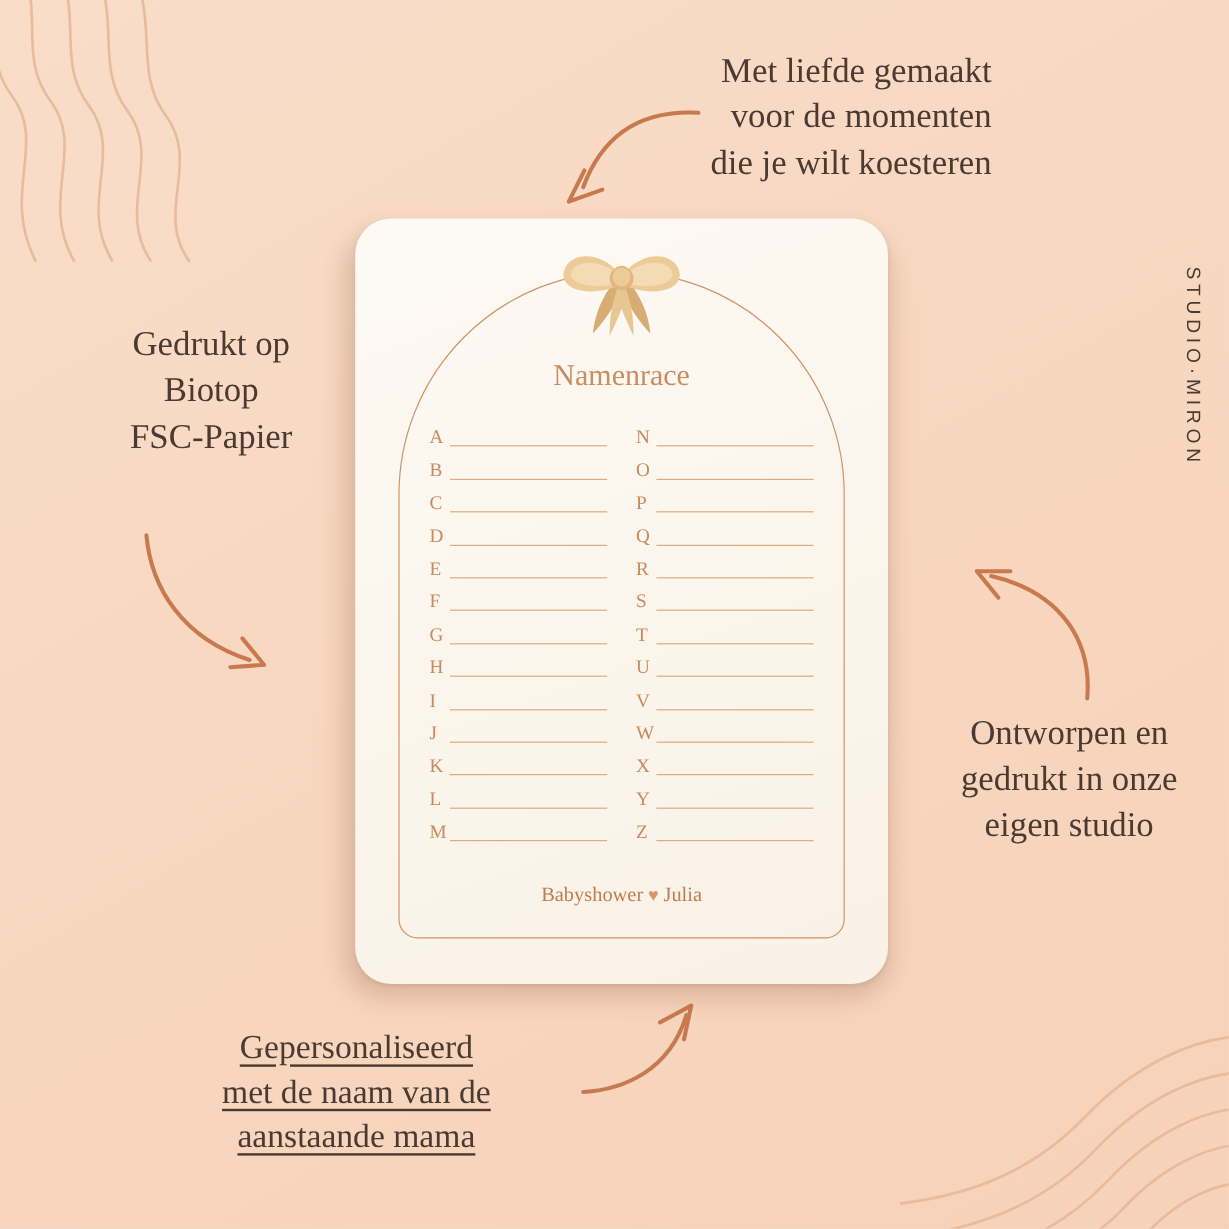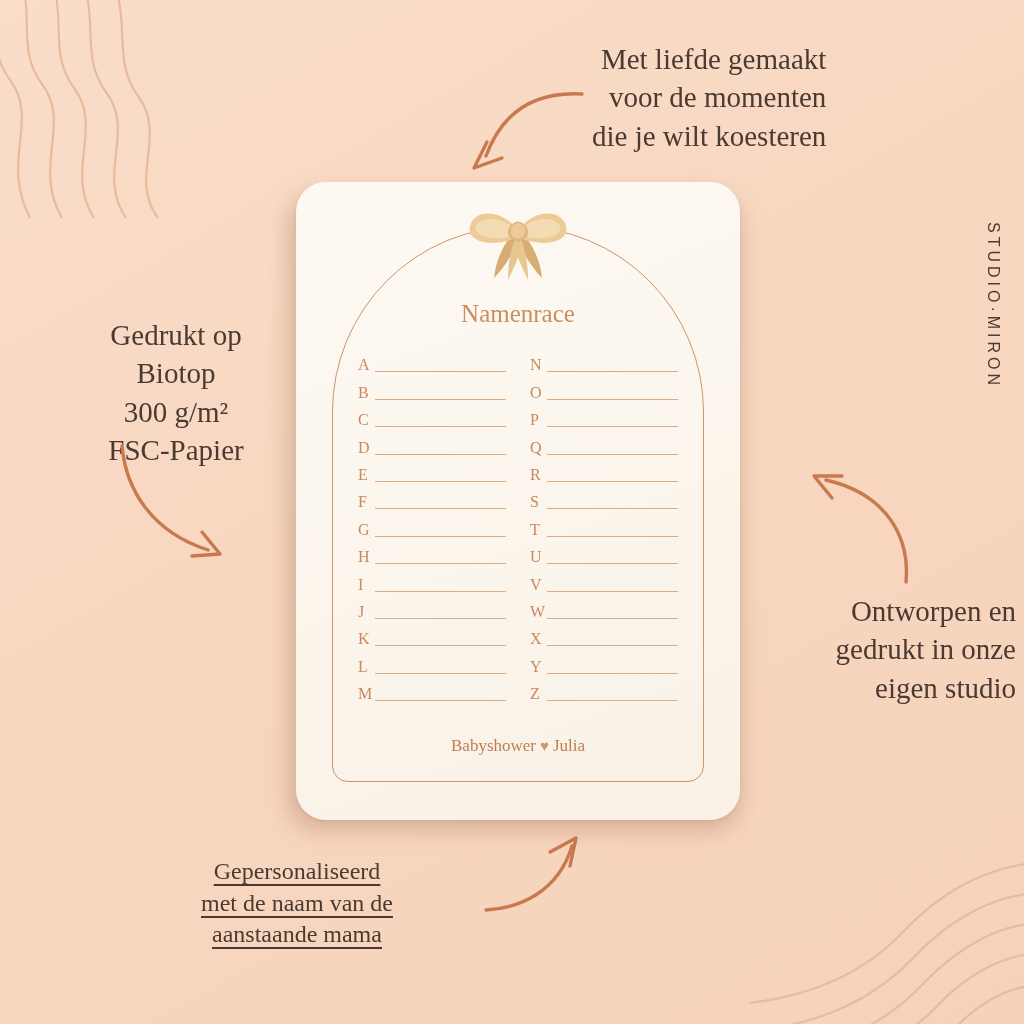--- a/index.html
+++ b/index.html
@@ -57,33 +57,32 @@
     top: 40px;
     font-size: 29px;
     text-align: right;
   }
   #ann-left {
     left: 56px;
     top: 268px;
     font-size: 29px;
     text-align: center;
     width: 240px;
-    margin-top: 48px;
   }
   #ann-right {
     left: 766px;
     top: 592px;
     font-size: 29px;
-    text-align: right;
+    text-align: center;
     width: 250px;
   }
   #ann-bottom {
     left: 142px;
     top: 856px;
-    font-size: 24px;
+    font-size: 28px;
     text-align: center;
     width: 310px;
   }
   #ann-bottom .line {
     text-decoration: underline;
     text-underline-offset: 5px;
   }
 
   
   #card-wrap {
@@ -230,21 +229,20 @@
     <span class="line">die je wilt koesteren</span>
   </div>
   <svg class="arrow" style="left:456px; top:86px;" width="130" height="90" viewBox="0 0 130 90" fill="none">
     <path d="M126 8 C 90 6, 50 16, 30 70" stroke="#c9794e" stroke-width="3.4" fill="none" stroke-linecap="round"></path>
     <path d="M18 82 L 31 56 M18 82 L 46 72" stroke="#c9794e" stroke-width="3.4" fill="none" stroke-linecap="round"></path>
   </svg>
 
   <div class="annotation" id="ann-left">
     <span class="line">Gedrukt op</span>
     <span class="line">Biotop</span>
-    <span class="line">300 g/m²</span>
     <span class="line">FSC-Papier</span>
   </div>
   <svg class="arrow" style="left:112px; top:440px;" width="120" height="130" viewBox="0 0 120 130" fill="none">
     <path d="M10 6 C 14 50, 40 92, 96 110" stroke="#c9794e" stroke-width="3.4" fill="none" stroke-linecap="round"></path>
     <path d="M108 114 L 80 116 M108 114 L 90 92" stroke="#c9794e" stroke-width="3.4" fill="none" stroke-linecap="round"></path>
   </svg>
 
   <div class="annotation" id="ann-right">
     <span class="line">Ontworpen en</span>
     <span class="line">gedrukt in onze</span>

